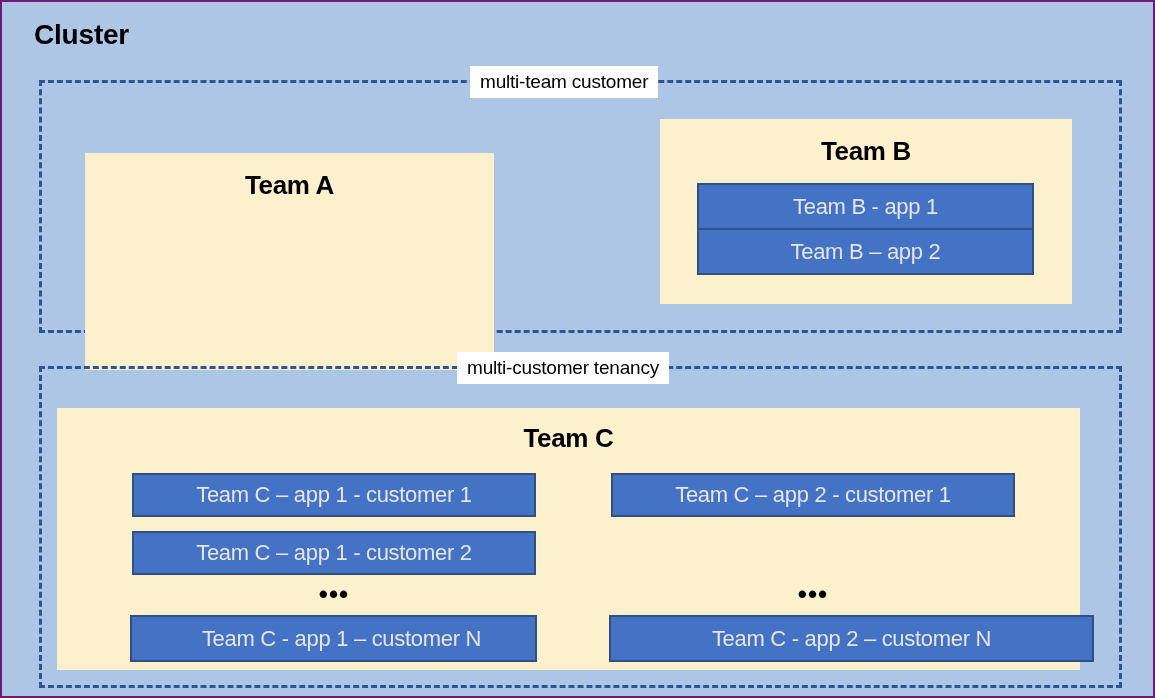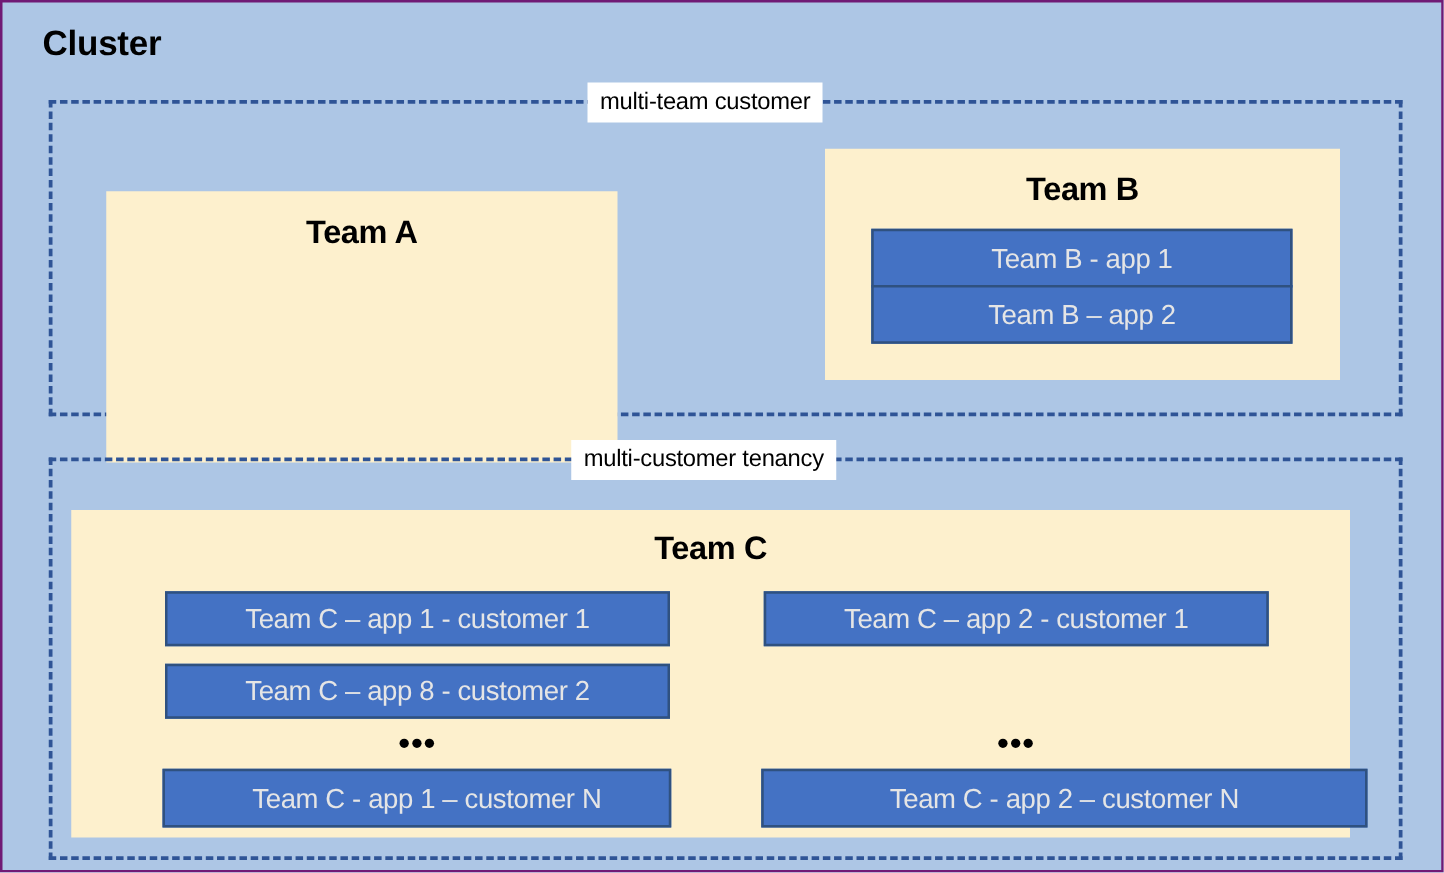--- a/index.html
+++ b/index.html
@@ -176,21 +176,21 @@
     </div>
 
     <div class="tenancy-group" id="group-multi-customer"></div>
 
     <div class="tenancy-label" id="label-multi-customer">multi-customer tenancy</div>
 
     <div class="team-box" id="team-c-box">
       <div class="team-title" id="team-c-title">Team C</div>
 
       <div class="app-chip" id="chip-c1-cust1">Team C – app 1 - customer 1</div>
-      <div class="app-chip" id="chip-c1-cust2">Team C – app 8 - customer 2</div>
+      <div class="app-chip" id="chip-c1-cust2">Team C – app 1 - customer 2</div>
       <div class="ellipsis" id="ellipsis-left">•••</div>
       <div class="app-chip" id="chip-c1-custN">Team C - app 1 – customer N</div>
 
       <div class="app-chip" id="chip-c2-cust1">Team C – app 2 - customer 1</div>
       <div class="ellipsis" id="ellipsis-right">•••</div>
       <div class="app-chip" id="chip-c2-custN">Team C - app 2 – customer N</div>
     </div>
 
   </div>
 </div>

